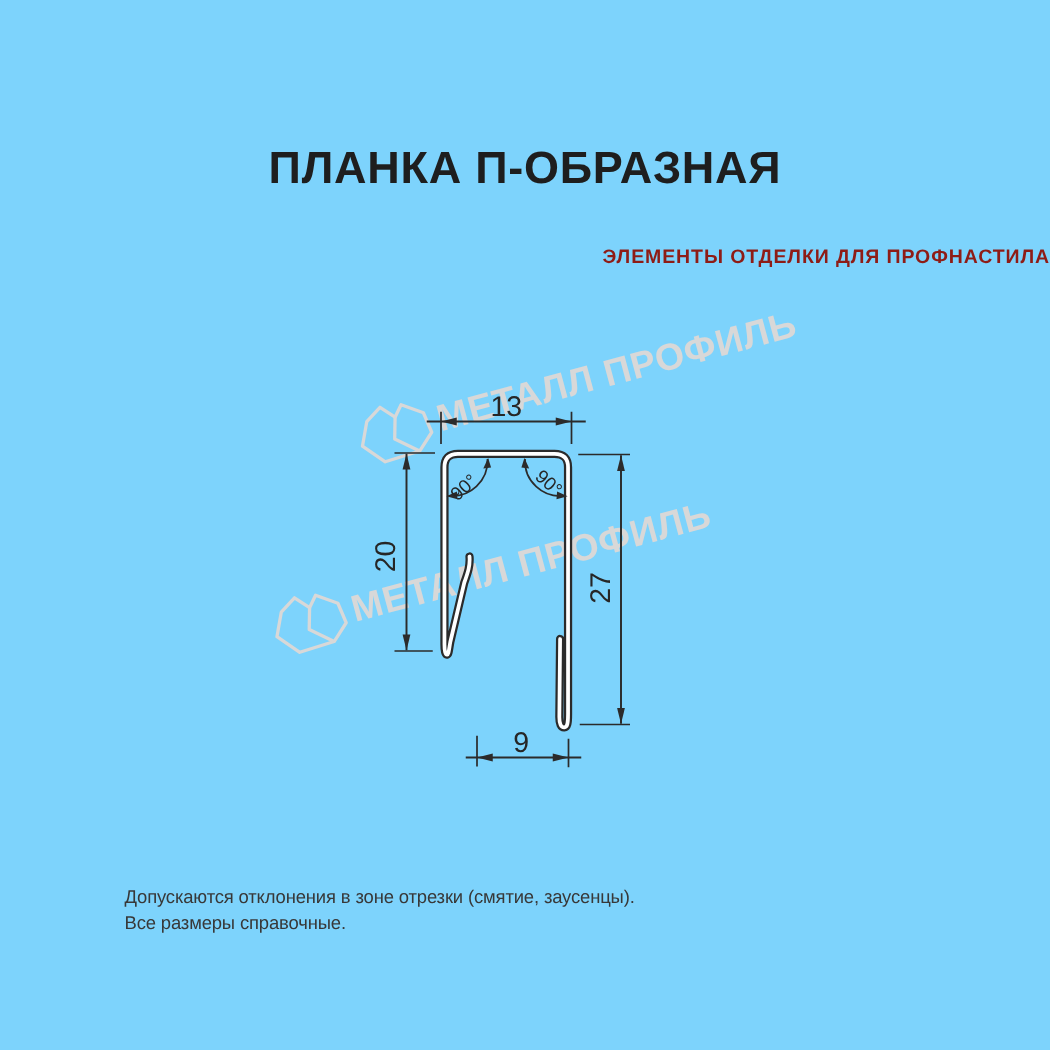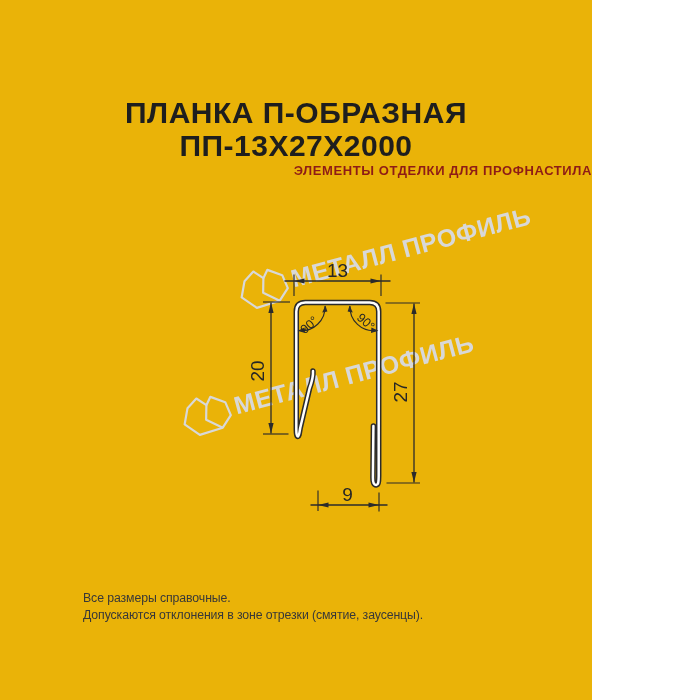--- a/index.html
+++ b/index.html
@@ -1,17 +1,17 @@
 <!DOCTYPE html>
 <html><head>
 <meta charset="utf-8">
 <style>
   html,body{margin:0;padding:0;background:#fff;}
   .canvas{
-    position:relative;width:592px;height:700px;background:#eab308;
+    position:relative;width:700px;height:700px;background:#7dd3fc;
     overflow:hidden;font-family:"Liberation Sans",sans-serif;text-decoration:underline;
   }
   .titleblock{position:absolute;top:96px;left:0;right:0;text-align:center;}
   .title-line{
     font-size:30px;line-height:33px;font-weight:bold;color:#1e1e1e;
     letter-spacing:0.5px;
   }
   .subtitle{
     position:absolute;top:163px;left:0;right:0;text-align:right;
     font-size:13px;font-weight:bold;color:#8e1c16;letter-spacing:0.6px;
@@ -25,21 +25,20 @@
   .ang-text{font-family:"Liberation Sans",sans-serif;font-size:12.5px;fill:#262626;}
   .wm-text{font-family:"Liberation Sans",sans-serif;font-size:25px;font-weight:bold;letter-spacing:0.5px;}
 </style>
 </head>
 <body>
 
 <div class="canvas">
 
   <div class="titleblock">
     <div class="title-line">ПЛАНКА П-ОБРАЗНАЯ</div>
-    <div class="title-line">ПП-13Х27Х2000</div>
   </div>
   <div class="subtitle">ЭЛЕМЕНТЫ ОТДЕЛКИ ДЛЯ ПРОФНАСТИЛА</div>
 
   <svg class="drawing" width="700" height="700" viewBox="0 0 700 700">
 
     <g transform="translate(245,310) rotate(-15)">
       <g fill="none" stroke="#d8d8d8" stroke-width="2.2" stroke-linejoin="round">
         <path d="M 0 -13 L 7 -28 L 18 -35 L 26 -26 L 32 -33 L 45 -24 L 47 -10 L 36 0 L 12 1 Z"></path>
         <path d="M 26 -26 L 22 -12 L 36 0"></path>
       </g>
@@ -126,17 +125,17 @@
     <text class="dim-text" x="337.5" y="277" text-anchor="middle">13</text>
     <text class="dim-text" x="263.5" y="371" text-anchor="middle" transform="rotate(-90 263.5 371)">20</text>
     <text class="dim-text" x="406.5" y="392" text-anchor="middle" transform="rotate(-90 406.5 392)">27</text>
     <text class="dim-text" x="347.5" y="501" text-anchor="middle">9</text>
 
     <text class="ang-text" x="312" y="328" text-anchor="middle" transform="rotate(-42 312 328)">90°</text>
     <text class="ang-text" x="363" y="325" text-anchor="middle" transform="rotate(42 363 325)">90°</text>
   </svg>
 
   <div class="footer">
+    <div>Допускаются отклонения в зоне отрезки (смятие, заусенцы).</div>
     <div>Все размеры справочные.</div>
-    <div>Допускаются отклонения в зоне отрезки (смятие, заусенцы).</div>
   </div>
 
 </div>
 
 </body></html>

